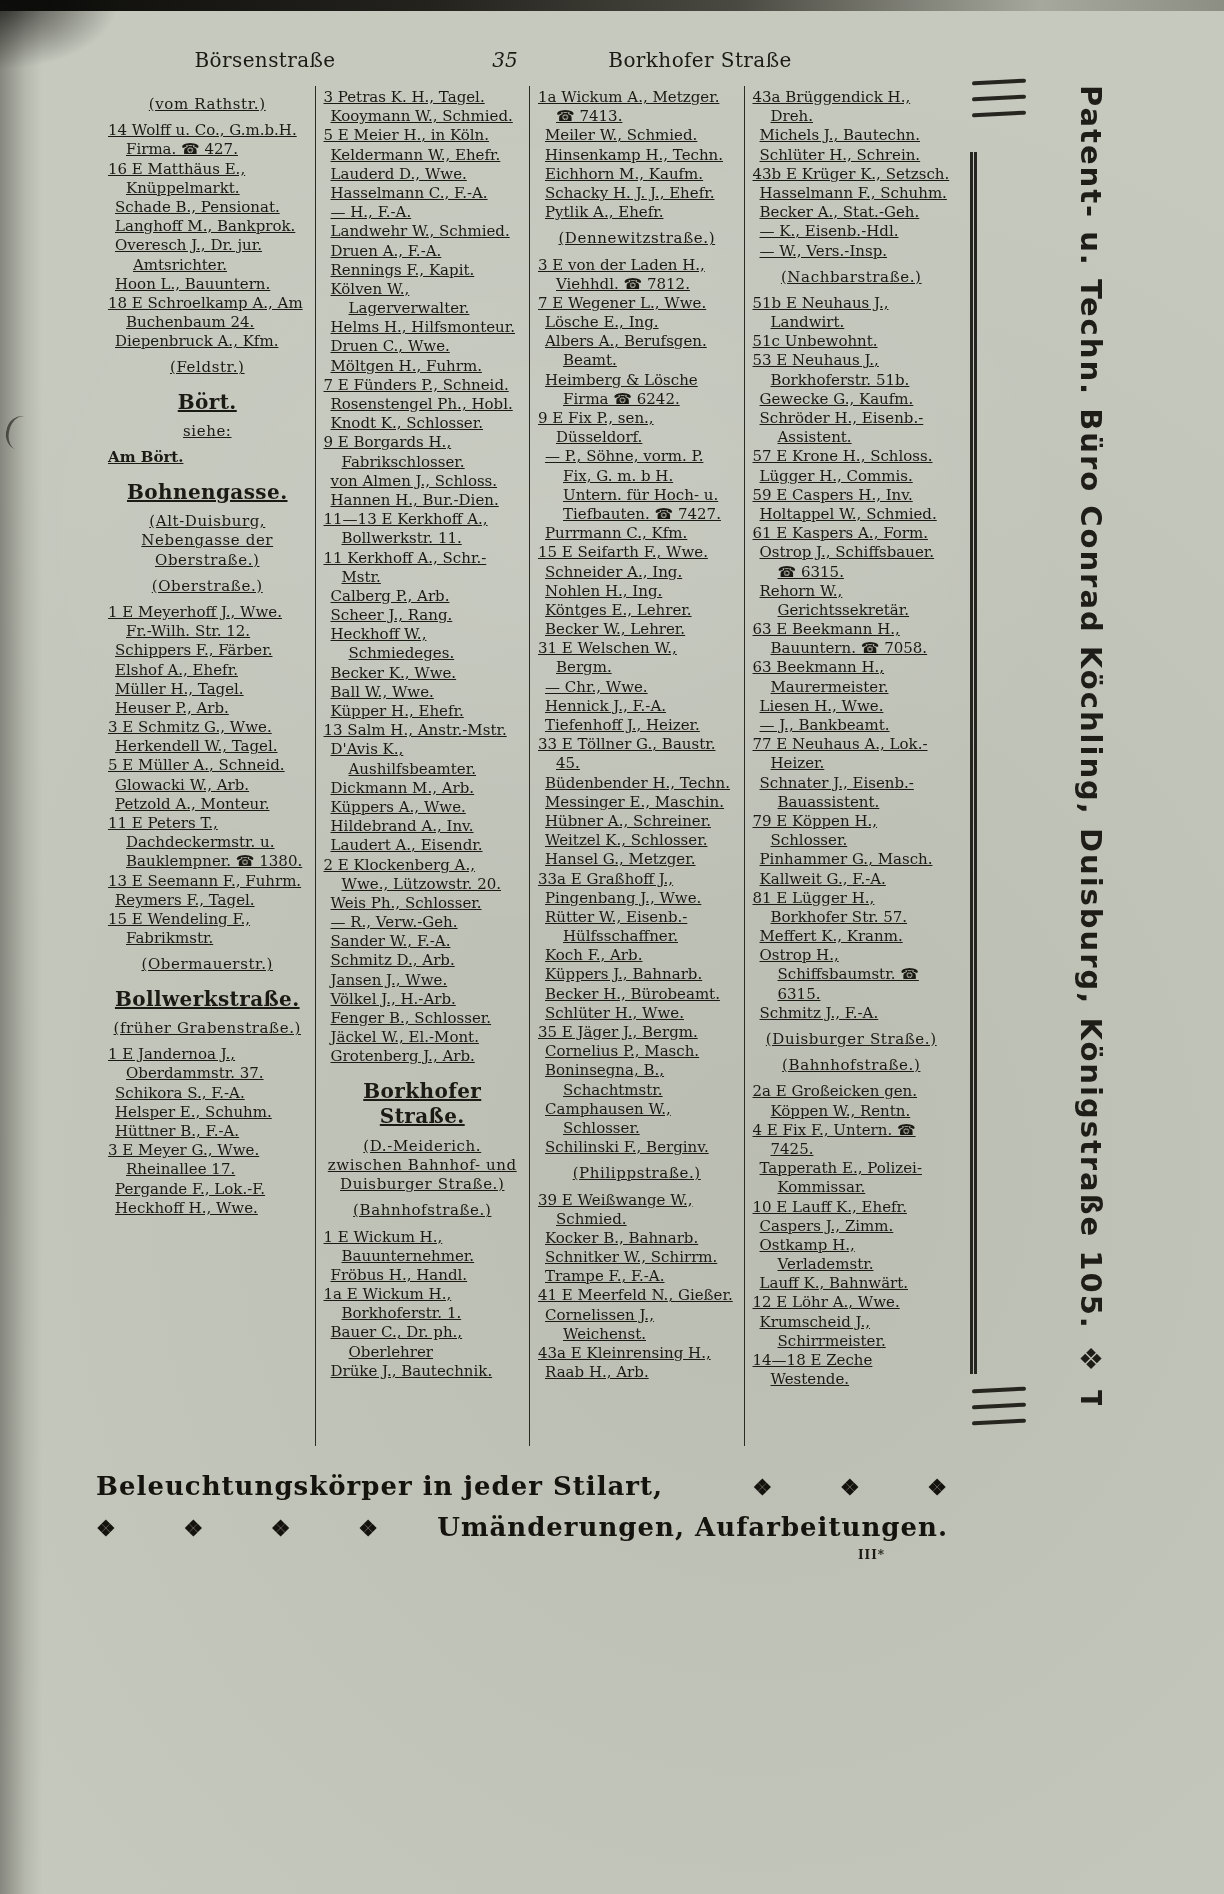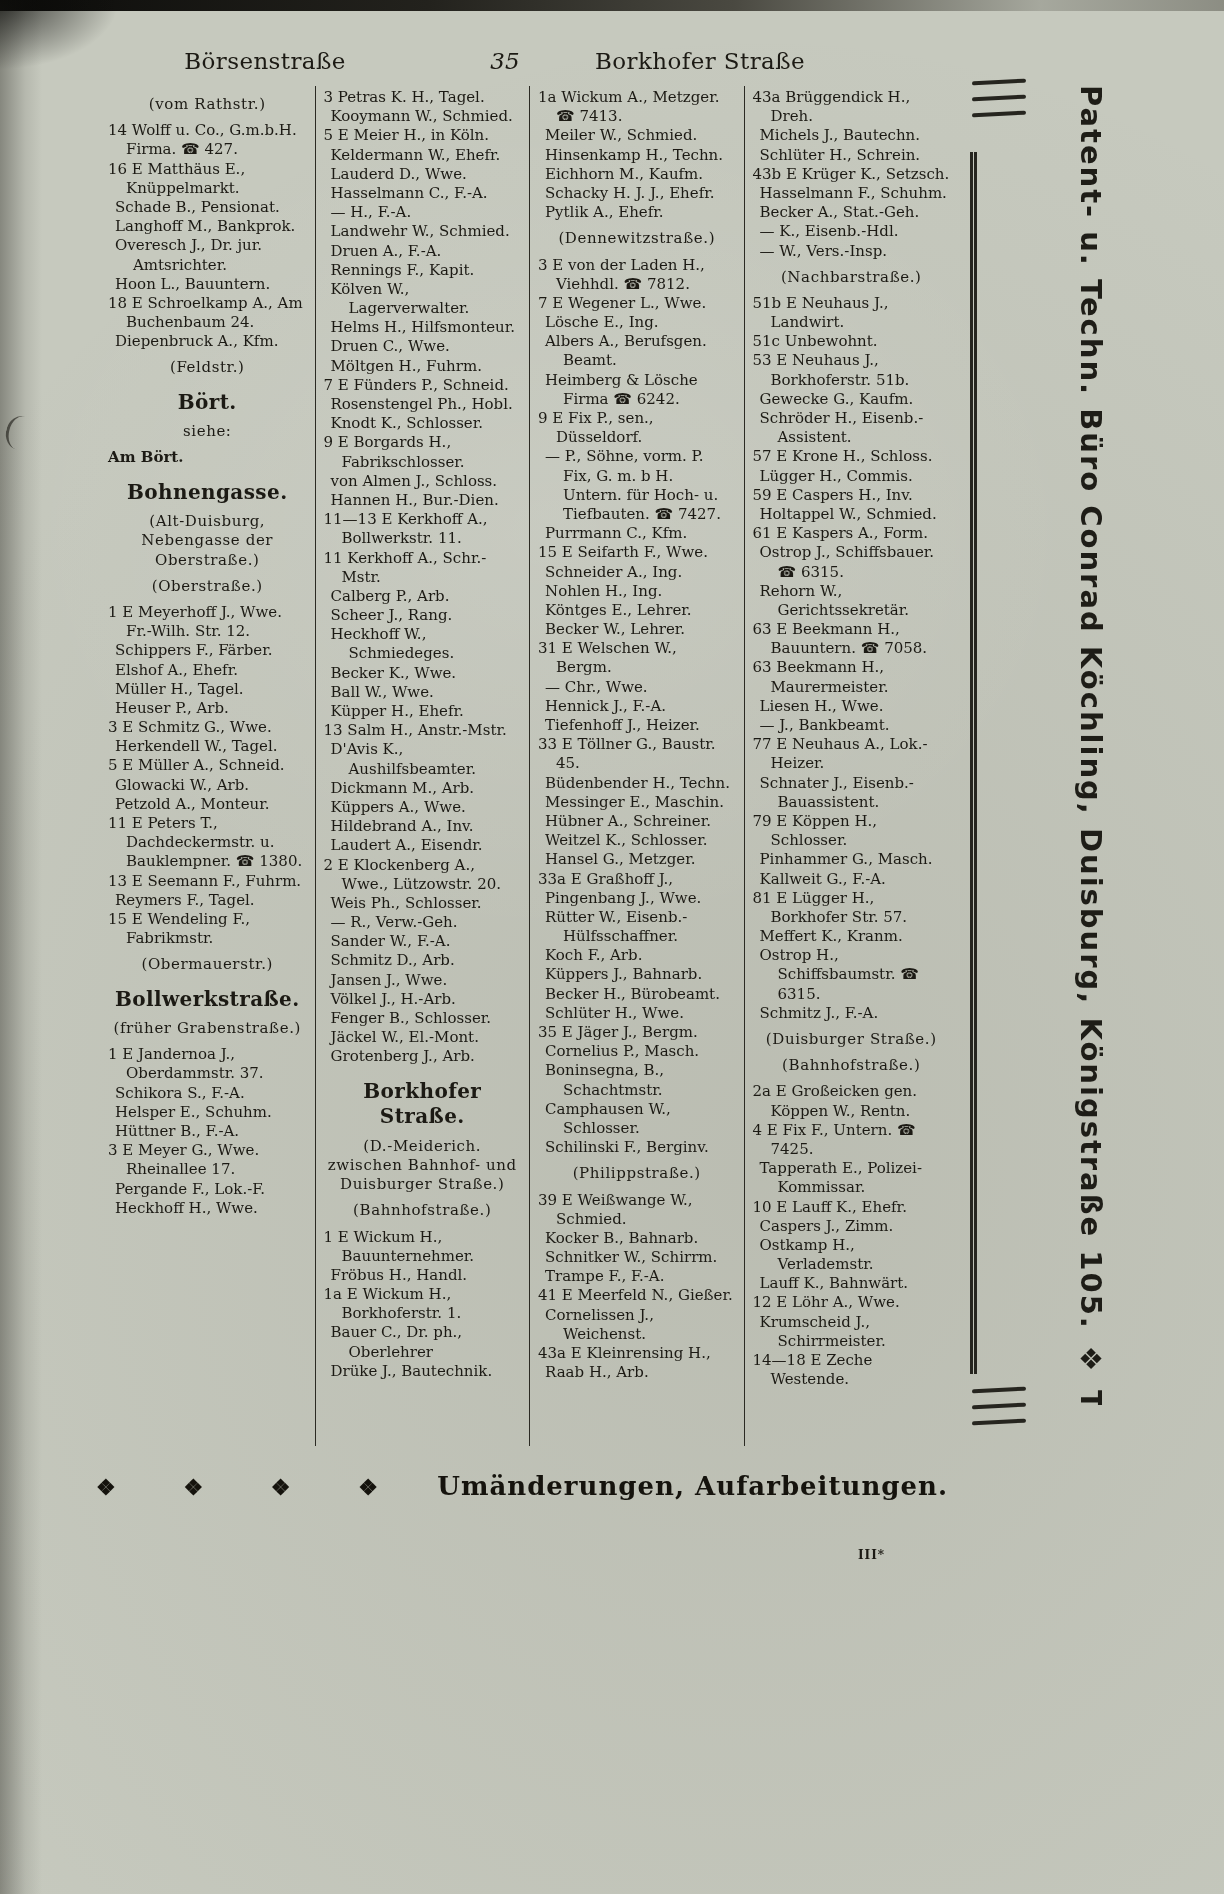--- a/index.html
+++ b/index.html
@@ -13,28 +13,28 @@
   }
   .scan-top{position:absolute;top:0;left:0;right:0;height:11px;
     background:linear-gradient(to right,#0c0c0a 0%,#23221d 35%,#4a4941 60%,rgba(70,69,60,0.25) 85%,rgba(70,69,60,0.45) 100%);}
   .scan-left{position:absolute;left:0;top:0;bottom:0;width:42px;
     background:linear-gradient(to right,rgba(38,37,31,0.40),rgba(38,37,31,0.10) 60%,transparent);}
   .scan-corner{position:absolute;left:0;top:0;width:120px;height:70px;
     background:radial-gradient(ellipse at 0% 0%,rgba(10,10,8,0.75),transparent 70%);}
   .artifact{position:absolute;left:6px;top:416px;width:26px;height:34px;
     border-left:3px solid rgba(25,24,18,0.6);border-radius:50%;transform:rotate(14deg);}
 
-  .header{position:absolute;left:100px;top:48px;width:855px;height:28px;font-size:23px;}
+  .header{position:absolute;left:100px;top:48px;width:855px;height:28px;font-size:20px;}
   .h-left{position:absolute;left:45px;width:240px;text-align:center;letter-spacing:0.4px;}
   .h-num{position:absolute;left:345px;width:120px;text-align:center;font-style:italic;}
   .h-right{position:absolute;left:480px;width:240px;text-align:center;letter-spacing:0.4px;}
 
   .cols{position:absolute;left:100px;top:86px;width:858px;height:1360px;display:flex;}
   .col{width:25%;box-sizing:border-box;padding:2px 8px 0 8px;overflow:hidden;
-    font-size:15px;line-height:1.28;}
+    font-size:15px;line-height:1.28;text-decoration:underline;}
   .col + .col{border-left:1.5px solid #2b2a23;}
   .ln{margin:0;}
   .e{padding-left:18px;text-indent:-18px;}
   .r{padding-left:18px;text-indent:-18px;margin-left:7px;}
   .c{text-align:center;letter-spacing:0.6px;margin:7px 0;}
   .h{text-align:center;font-weight:bold;font-size:20px;margin:12px 0 7px;letter-spacing:0.4px;}
   .b{text-align:left;font-weight:bold;margin:0 0 7px;}
 
   .side-rule{position:absolute;left:970px;top:152px;height:1222px;width:7px;box-sizing:border-box;
     border-left:3px solid #26251f;border-right:3px solid #26251f;}
@@ -280,19 +280,23 @@
   <div class="rule-marks bottom">
     <i></i>
     <i></i>
     <i></i>
   </div>
 
   <div class="sidebar-ad">Patent- u. Techn. Büro Conrad Köchling, Duisburg, Königstraße 105.  ❖  Telefon 2337.</div>
 
   <div class="banner">
     <div class="banner-line">
+      <span>Beleuchtungskörper in jeder Stilart,</span>
+      <span class="orn">❖ ❖ ❖</span>
+    </div>
+    <div class="banner-line">
       <span class="orn">❖ ❖ ❖ ❖</span>
       <span>Umänderungen, Aufarbeitungen.</span>
     </div>
   </div>
 
   <div class="footmark">III*</div>
 </div>
 
 </body></html>

